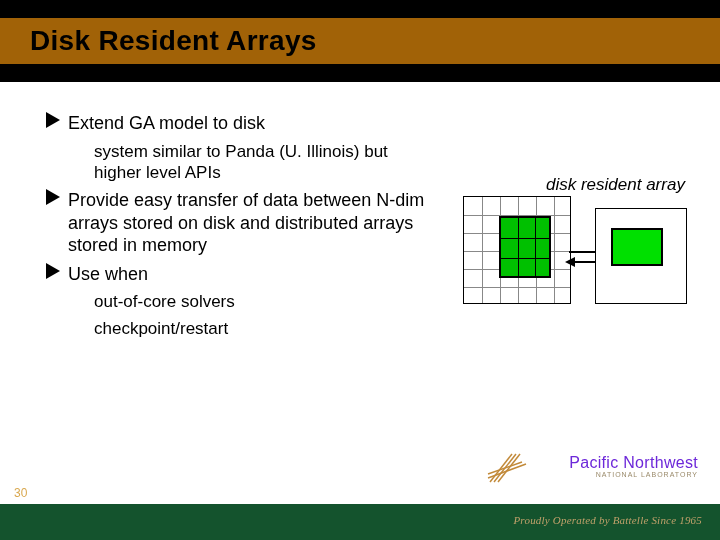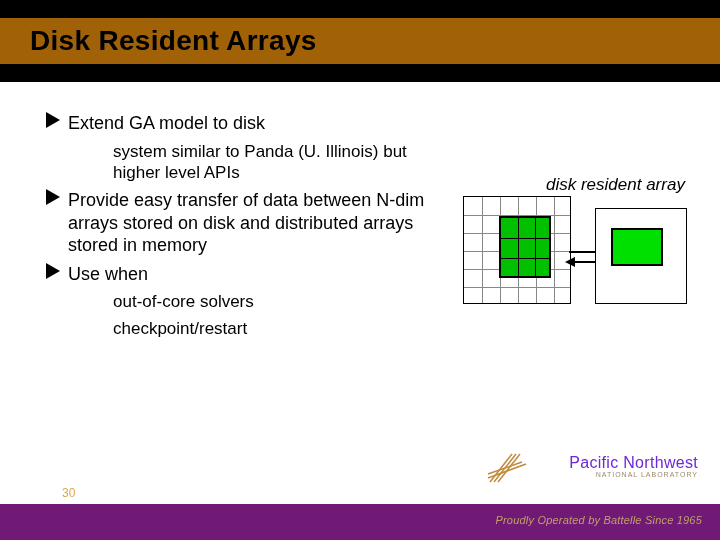--- a/index.html
+++ b/index.html
@@ -6,40 +6,40 @@
   html, body { width: 720px; height: 540px; font-family: Arial, Helvetica, sans-serif; background: #fff; overflow: hidden; }
   .slide { position: relative; width: 720px; height: 540px; background: #fff; }
   .title-bar { position: absolute; top: 0; left: 0; width: 720px; height: 82px; background: #000; }
   .title-over { position: absolute; top: 18px; left: 0; width: 720px; height: 46px; background: #a16207; display: flex; align-items: center; }
   .title-text { color: #000; font-size: 28px; font-weight: bold; padding-left: 30px; letter-spacing: 0.3px; }
   .content { position: absolute; top: 112px; left: 38px; width: 390px; color: #000; font-size: 18px; line-height: 1.25; }
   .b1 { display: flex; margin-bottom: 6px; padding-left: 8px; }
   .b1 .arrow { width: 22px; flex: 0 0 22px; }
   .b1 .arrow svg { display: block; }
   .b1 .txt { flex: 1; }
-  .b2 { display: flex; margin-left: 38px; margin-bottom: 6px; font-size: 17px; gap: 19px; }
+  .b2 { display: flex; margin-left: 38px; margin-bottom: 6px; font-size: 17px; }
   .b2 .sq { width: 18px; flex: 0 0 18px; padding-top: 4px; }
   .b2 .sq .box { width: 10px; height: 10px; background: #9a9a9a; }
   .b2 .txt { flex: 1; }
   .label-dra { position: absolute; top: 175px; left: 546px; font-style: italic; font-weight: normal; font-size: 17px; color: #000; }
   .label-ga  { position: absolute; top: 310px; left: 450px; font-style: italic; font-weight: bold; font-size: 17px; color: #000; }
   .fig { position: absolute; top: 196px; left: 463px; }
   .grid1 { position: absolute; top: 0; left: 0; width: 108px; height: 108px; border: 1.5px solid #000; background: #fff; }
   .grid1 .v, .grid1 .h { position: absolute; background: #888; }
   .grid1 .v { top: 0; height: 100%; width: 1px; }
   .grid1 .h { left: 0; width: 100%; height: 1px; }
   .sel { position: absolute; top: 20px; left: 36px; width: 52px; height: 62px; background: #00c000; border: 2px solid #000; z-index: 2; }
   .sel .sv { position: absolute; top: 0; width: 1px; height: 100%; background: #000; }
   .sel .sh { position: absolute; left: 0; height: 1px; width: 100%; background: #000; }
   .disk-box { position: absolute; top: 12px; left: 132px; width: 92px; height: 96px; border: 1.5px solid #000; background: #fff; }
   .disk-rect { position: absolute; top: 32px; left: 148px; width: 52px; height: 38px; background: #00e000; border: 2px solid #000; }
   .arrow-lr { position: absolute; top: 48px; left: 100px; }
-  .footer-black { position: absolute; left: 0; bottom: 0; width: 720px; height: 36px; background: #701a75; color: #bfa06a; font-size: 11px; letter-spacing: 0.2px; }
+  .footer-black { position: absolute; left: 0; bottom: 0; width: 720px; height: 36px; background: #14532d; color: #bfa06a; font-size: 11px; letter-spacing: 0.2px; font-family: Liberation Serif, serif; }
   .footer-txt { position: absolute; right: 18px; top: 10px; font-style: italic; }
-  .page-num { position: absolute; left: 14px; bottom: 40px; font-size: 12px; color: #d9a84f; margin-left: 48px; }
+  .page-num { position: absolute; left: 14px; bottom: 40px; font-size: 12px; color: #d9a84f; }
   .pnnl { position: absolute; right: 22px; bottom: 42px; width: 190px; height: 44px; }
   .pnnl-text { text-align: right; }
   .pnnl-name { font-size: 16px; color: #6d28d9; letter-spacing: 0.3px; }
   .pnnl-sub { font-size: 7px; color: #9a8a6a; letter-spacing: 1px; margin-top: -1px; }
   .pnnl-mark { position: absolute; right: 156px; top: -6px; }
 </style>
 </head>
 <body>
 <div class="slide">
 

